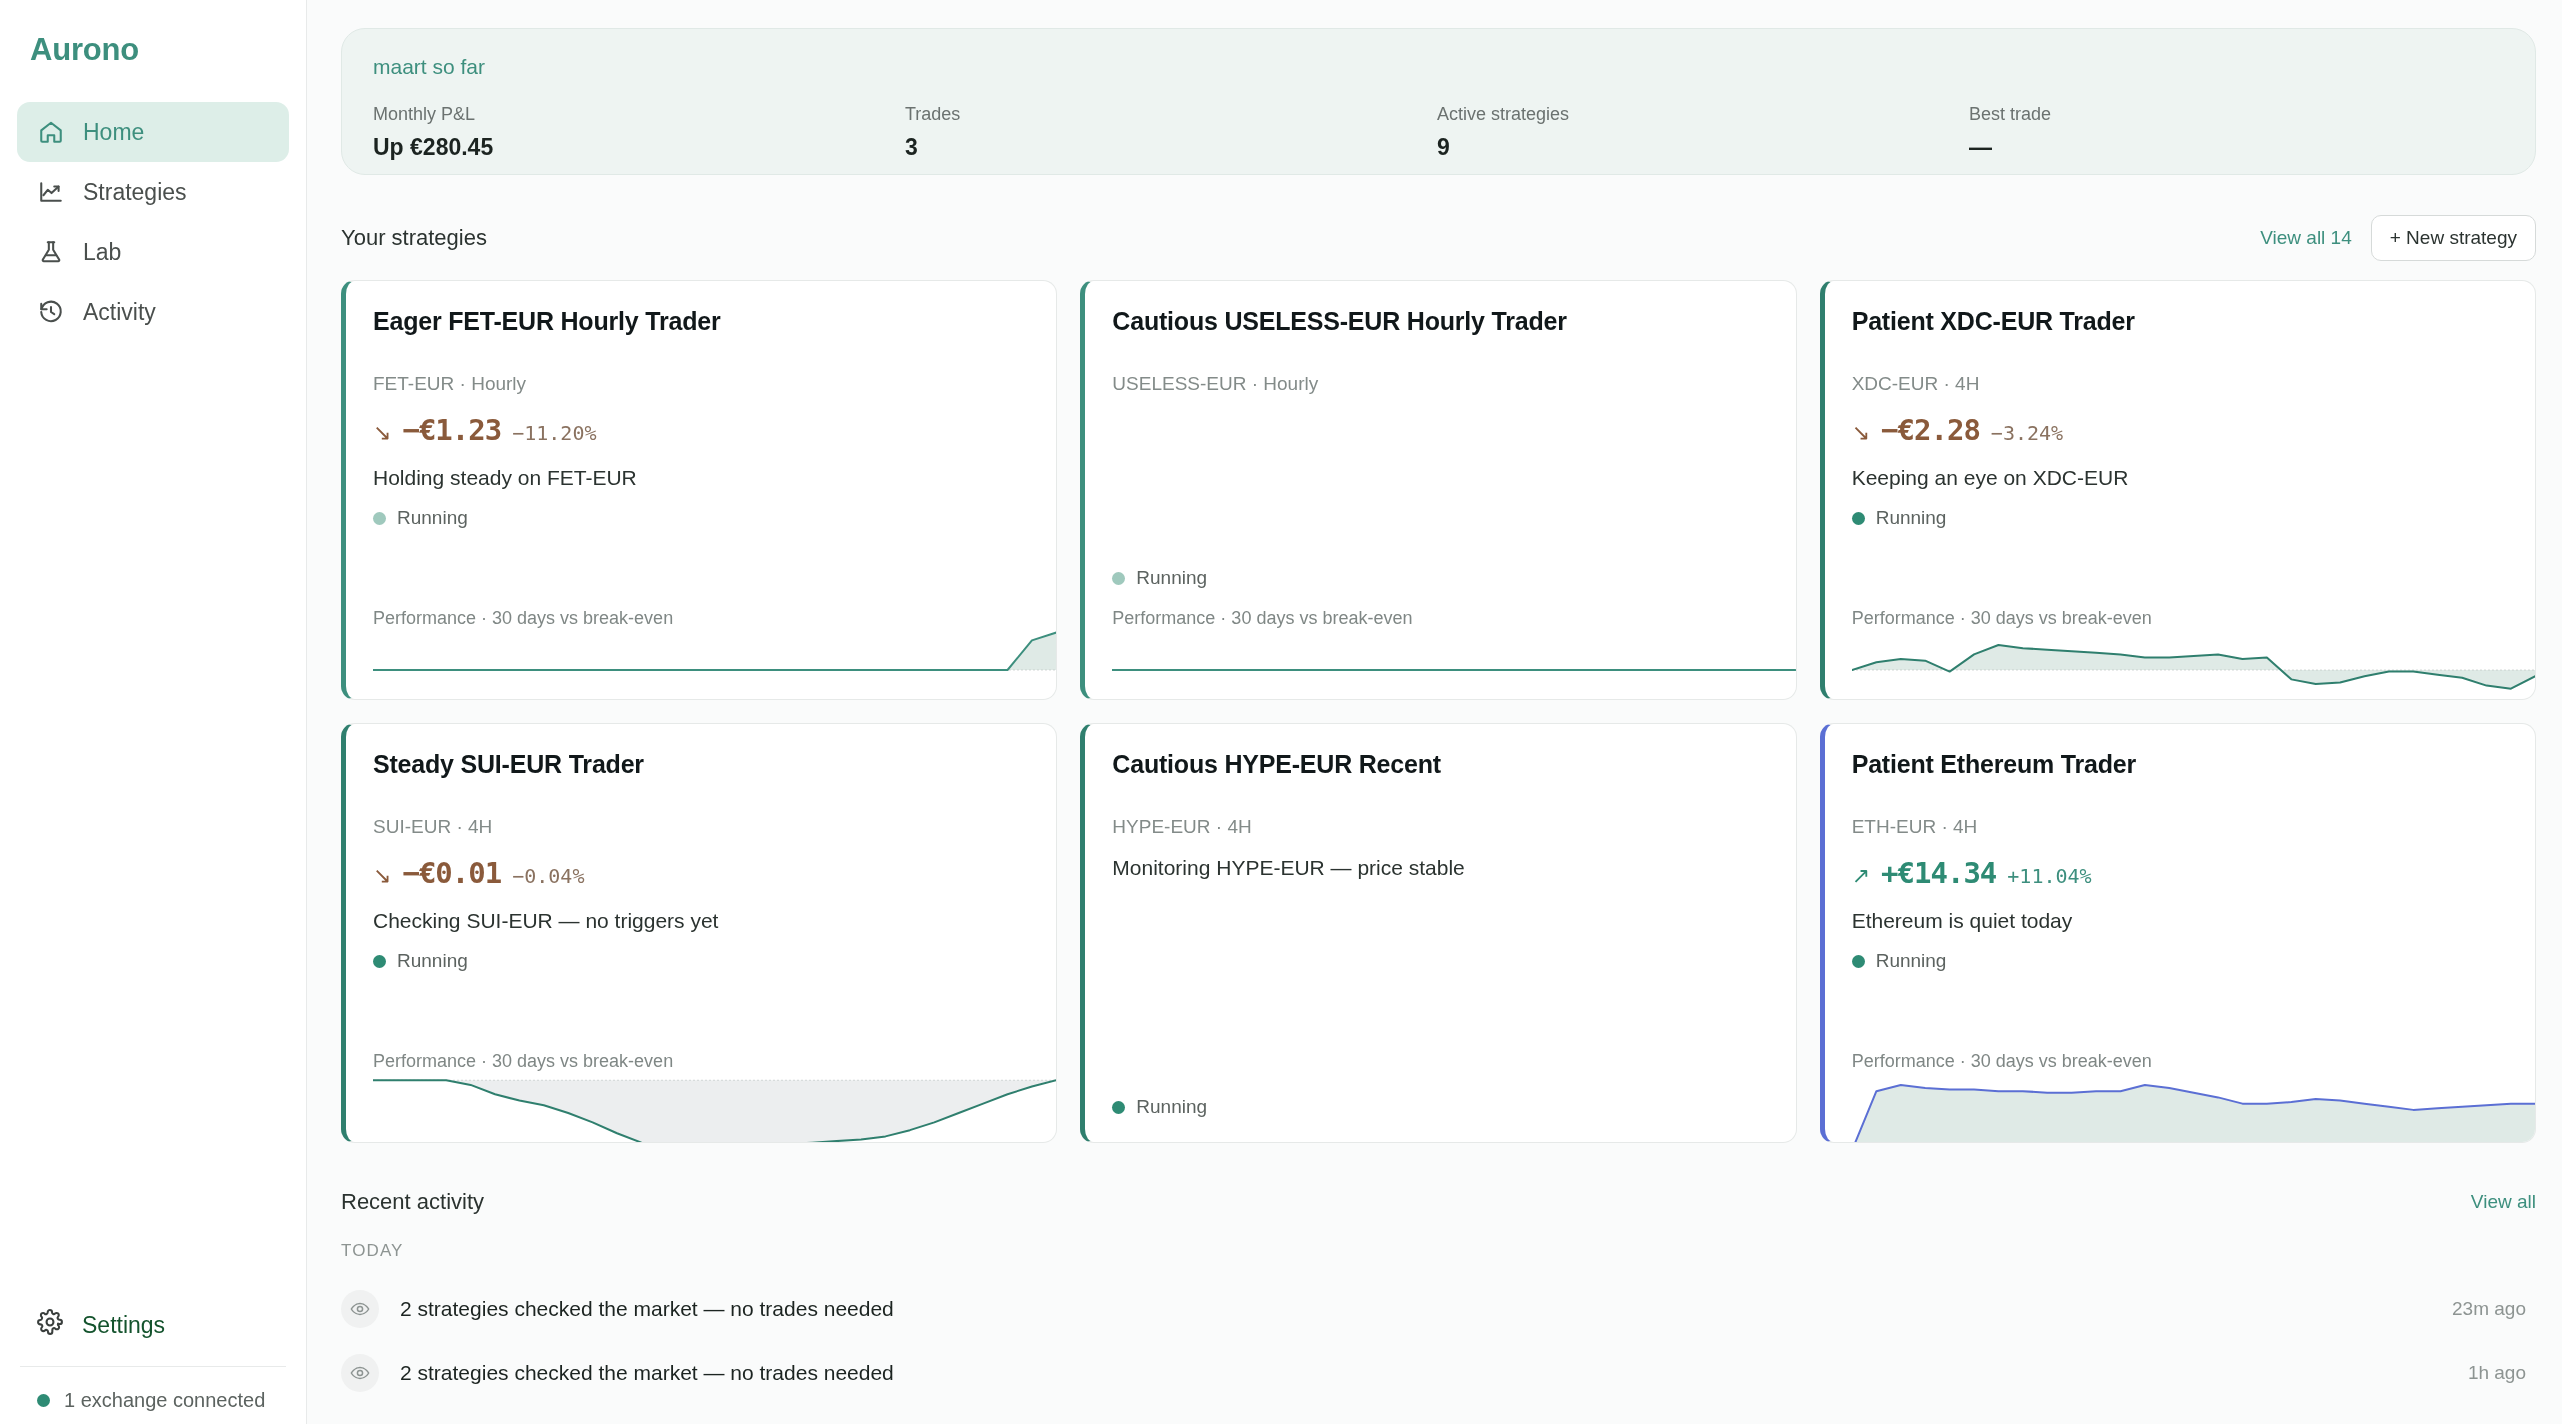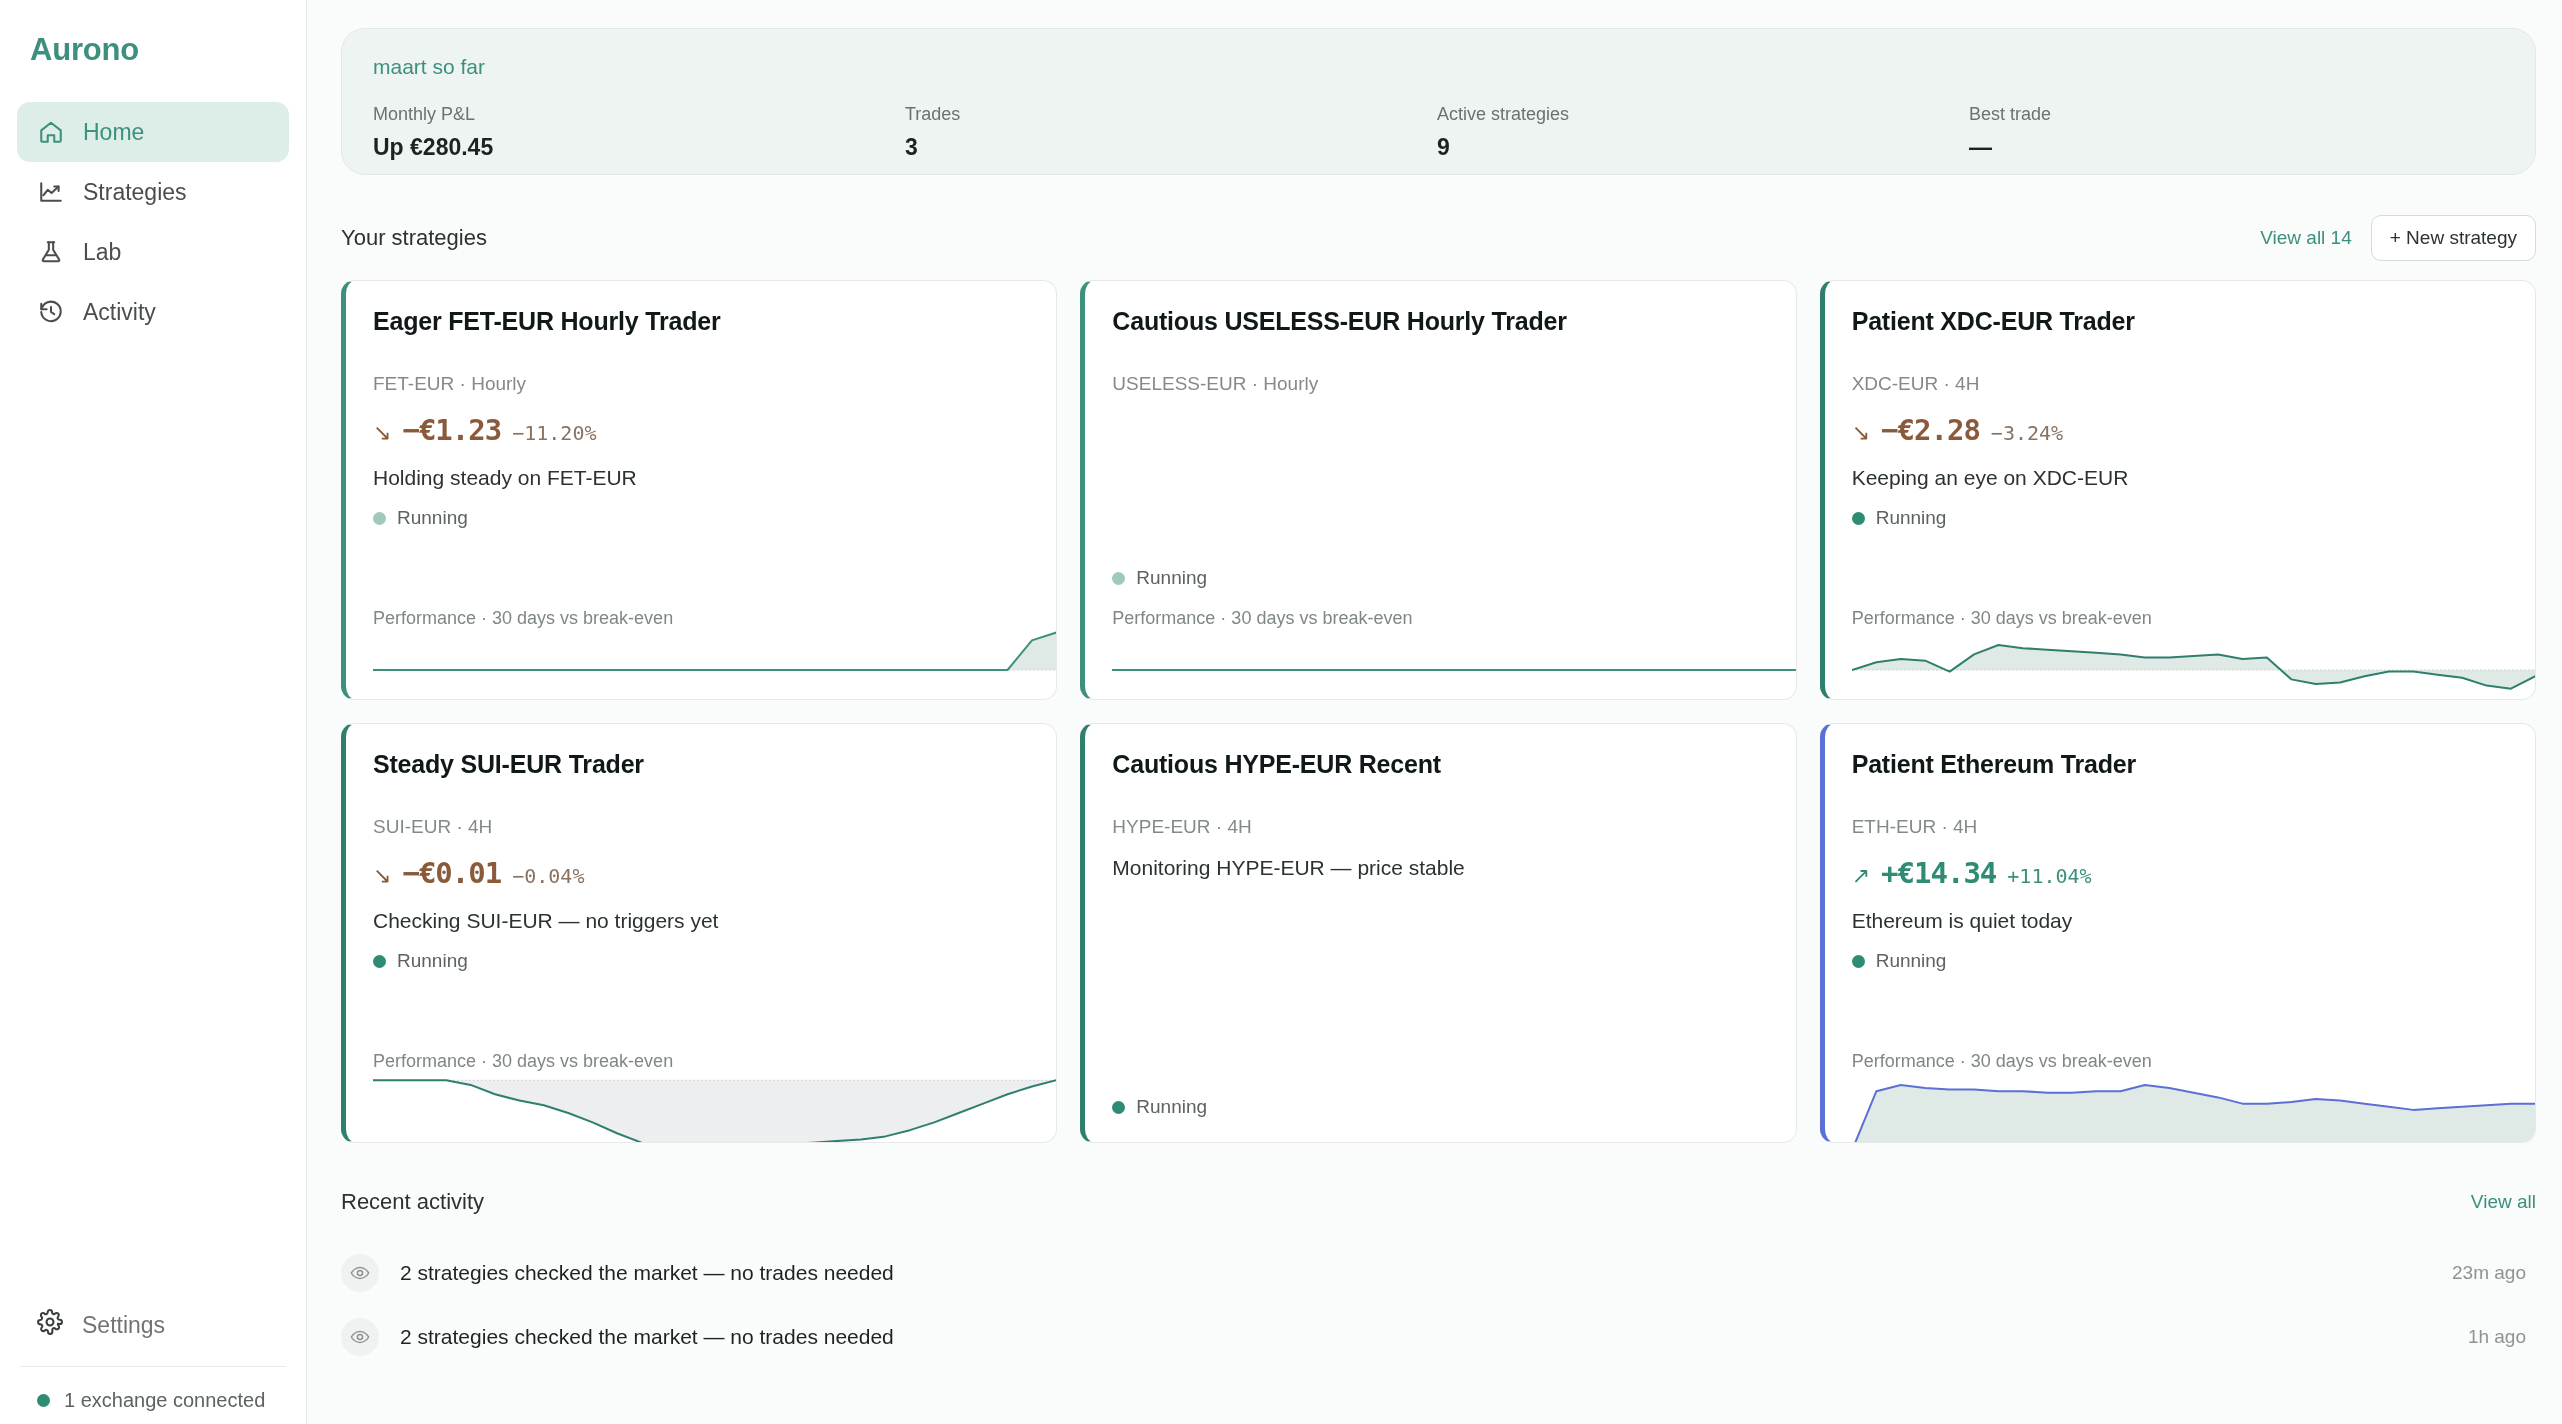--- a/index.html
+++ b/index.html
@@ -29,21 +29,21 @@
     display: flex; align-items: center; gap: 19px;
     height: 60px; padding: 0 20px;
     border-radius: 13px; cursor: pointer;
     color: #4a4f4d; font-size: 23px;
   }
   .nav-item.active { background: #ddeee8; color: #3d8f7e; }
   .nav-item .ico { width: 27px; height: 27px; display: flex; align-items: center; justify-content: center; flex: 0 0 27px; }
   .nav-spacer { flex: 1 1 auto; }
   .settings-row {
     display: flex; align-items: center; gap: 19px;
-    padding: 0 37px; height: 58px; color: #737373; font-size: 23px;
+    padding: 0 37px; height: 58px; color: #14532d; font-size: 23px;
     cursor: pointer;
   }
   .sidebar-divider { height: 1px; background: #e8eaea; margin: 12px 20px 0 20px; }
   .status-row {
     display: flex; align-items: center; gap: 14px;
     padding: 22px 37px 12px 37px; font-size: 20px; color: #5c6360;
   }
   .status-dot { width: 13px; height: 13px; border-radius: 50%; background: #2e8b74; flex: 0 0 13px; }
 
   
@@ -353,20 +353,21 @@
           </div>
         </div>
       </div>
 
     <div class="activity-head">
       <div class="section-title">Recent activity</div>
       <div style="margin-left:auto">
         <span class="link">View all</span>
       </div>
     </div>
+    <div class="day-label">TODAY</div>
     <div id="activity-list">
         <div class="act-row">
           <span class="act-ico">
             <svg width="20" height="20" viewBox="0 0 24 24" fill="none" stroke="#8d9492" stroke-width="1.8">
               <path d="M1.6 12S5.4 5.4 12 5.4 22.4 12 22.4 12 18.6 18.6 12 18.6 1.6 12 1.6 12z"></path>
               <circle cx="12" cy="12" r="3.1"></circle>
             </svg>
           </span>
           <span class="act-text">2 strategies checked the market — no trades needed</span>
           <span class="act-time">23m ago</span>

